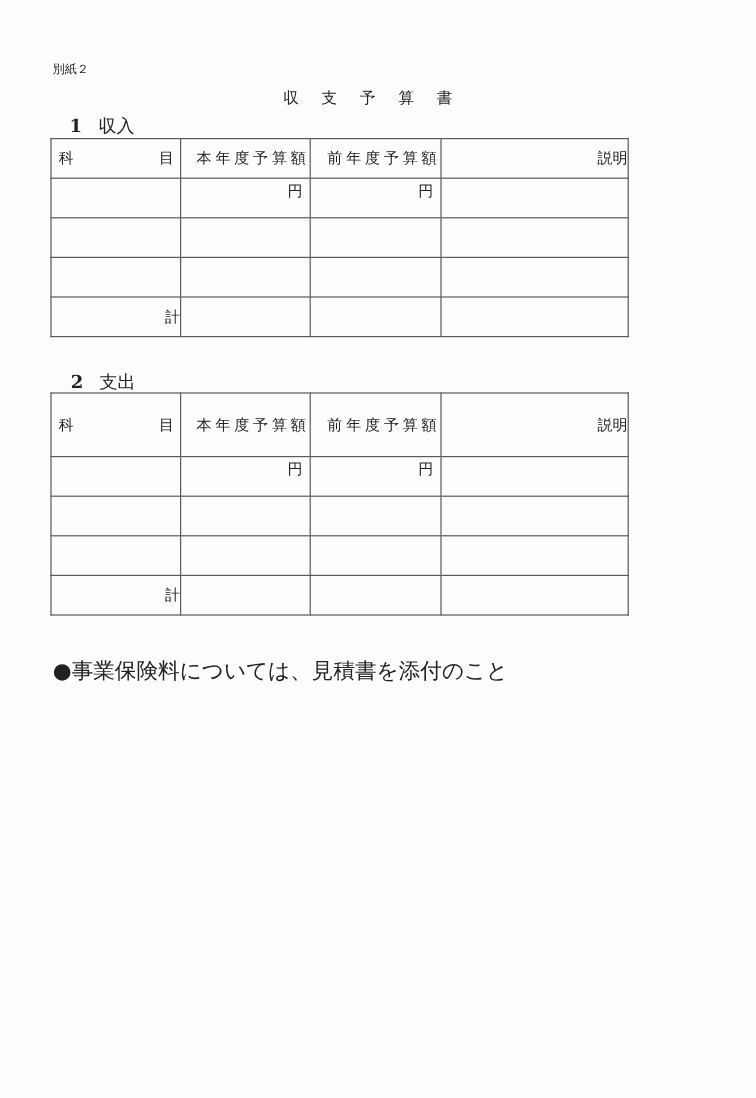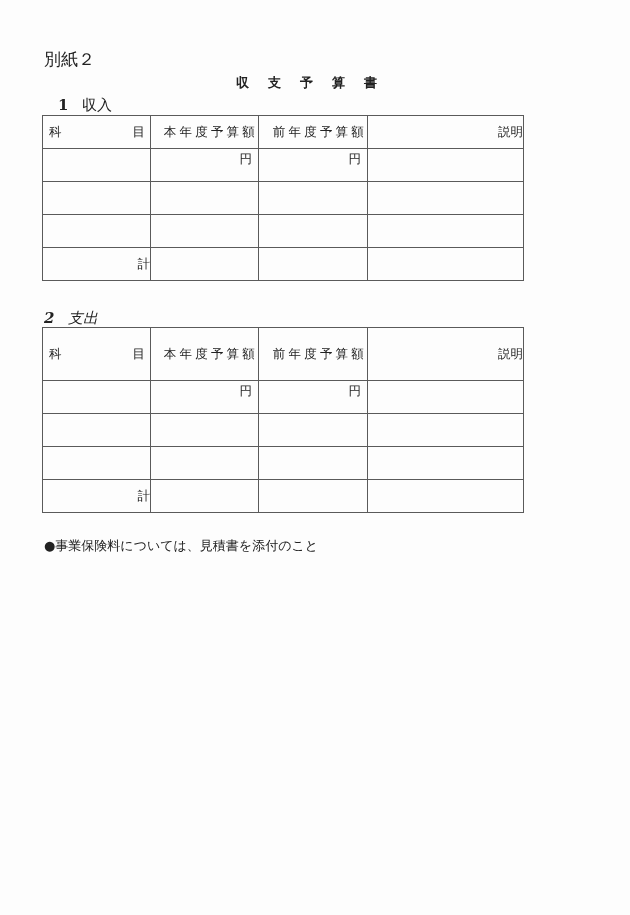--- a/index.html
+++ b/index.html
@@ -11,43 +11,42 @@
       width: 630px;
       height: 915px;
       position: relative;
       overflow: hidden;
       font-family: "DejaVu Serif", "Liberation Serif", serif;
       color: #222;
     }
     .abs { position: absolute; }
     .attachment {
       left: 44px; top: 51px;
-      font-size: 17px;
+      font-size: 10px;
       line-height: 16px;
     }
     .doc-title {
       left: 236px; top: 75px;
       font-size: 13px;
       line-height: 16px;
       letter-spacing: 19px;
       white-space: nowrap;
-      font-weight: bold;
     }
     .section-label {
       font-size: 15px;
       line-height: 16px;
       white-space: nowrap;
     }
     .section-label .num {
       display: inline-block;
       width: 24px;
       font-weight: bold;
     }
     .sec1 { left: 58px; top: 97px; }
-    .sec2 { left: 44px; top: 310px; font-style: italic; }
+    .sec2 { left: 59px; top: 310px; }
 
     table.budget {
       position: absolute;
       left: 42px;
       border-collapse: collapse;
       table-layout: fixed;
       width: 481px;
       font-size: 12.5px;
     }
     table.budget td, table.budget th {
@@ -79,22 +78,22 @@
       padding-left: 3px;
     }
     .center { text-align: right; }
     .yen-cell {
       vertical-align: top !important;
       text-align: right;
       padding-right: 6px !important;
       padding-top: 2px !important;
     }
     .note {
-      left: 44px; top: 538px;
-      font-size: 13px;
+      left: 44px; top: 552px;
+      font-size: 18px;
       line-height: 16px;
       white-space: nowrap;
     }
   </style>
 </head>
 <body>
 
 <div class="abs attachment">別紙２</div>
 
 <div class="abs doc-title">収支予算書</div>

